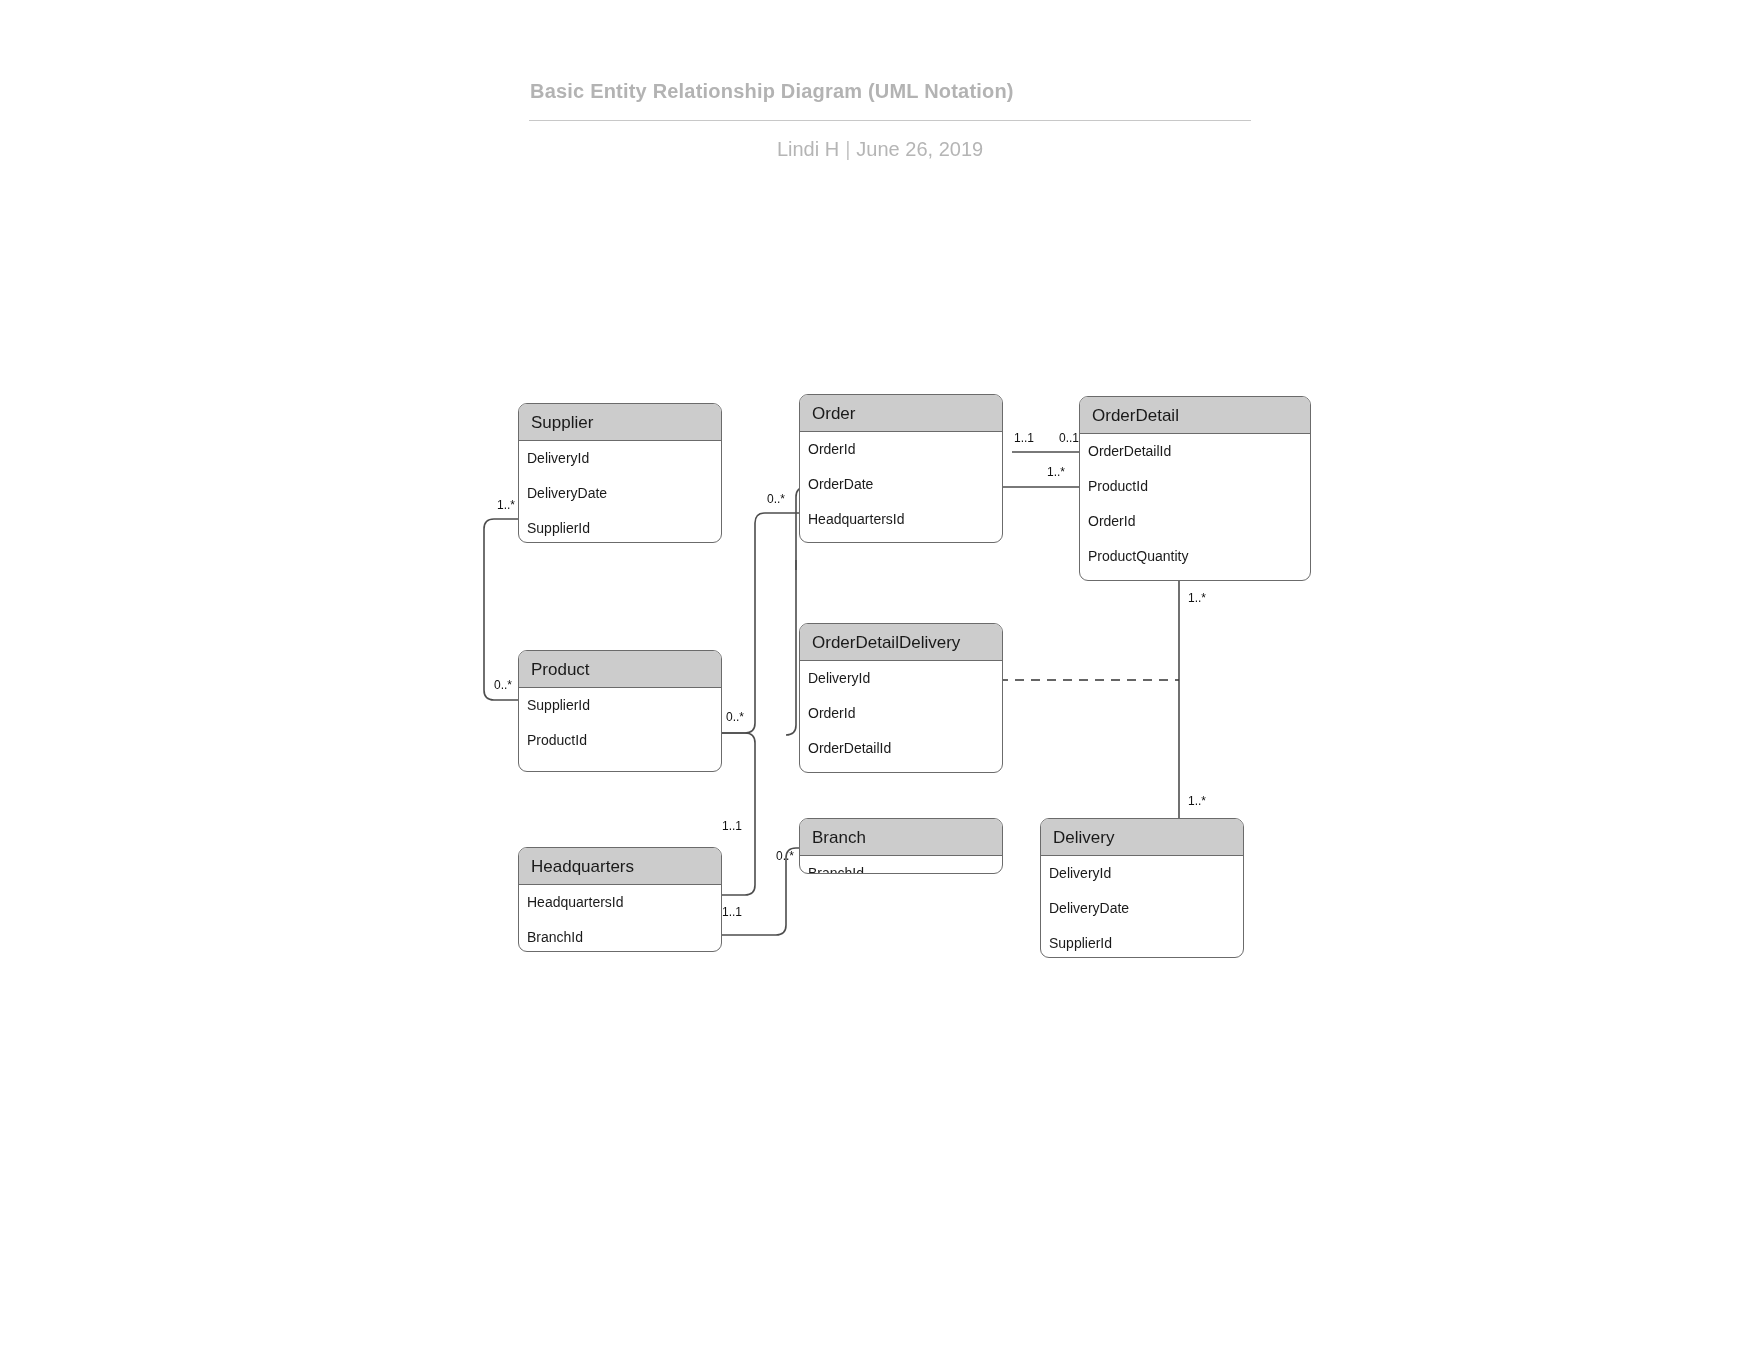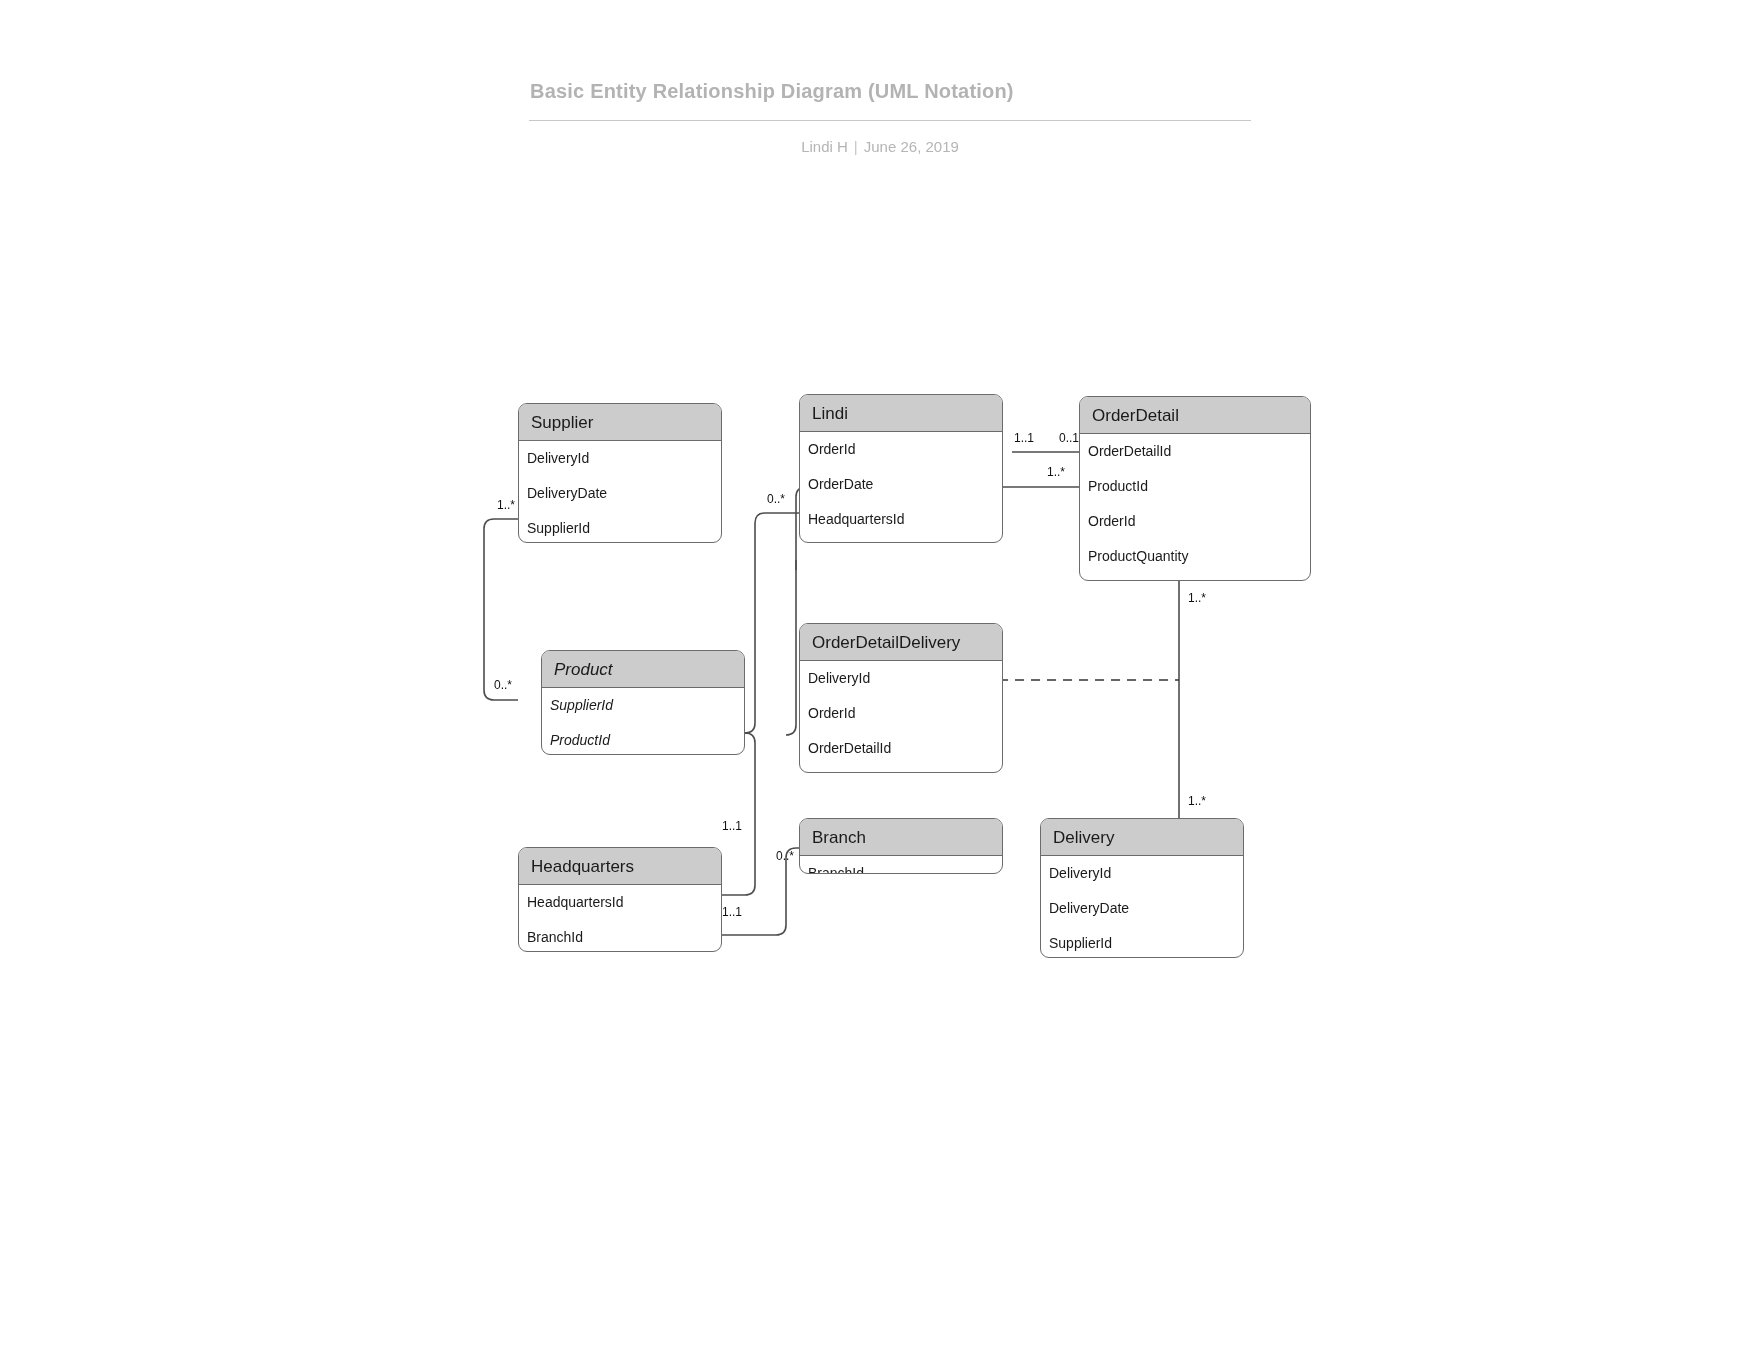--- a/index.html
+++ b/index.html
@@ -40,21 +40,21 @@
     width: 722px;
     height: 1px;
     background: #c8c8c8;
   }
   #byline {
     position: absolute;
     left: 530px;
     top: 138px;
     width: 700px;
     text-align: center;
-    font-size: 15px;
+    font-size: 20px;
     color: #b5b5b5;
     white-space: nowrap;
   }
   #byline .sep { padding: 0 6px; color: #c6c6c6; }
 
   
   #diagram-canvas {
     position: absolute;
     left: 0;
     top: 0;
@@ -168,39 +168,39 @@
   <div class="entity" style="left:518px; top:403px; width:204px; height:140px;">
     <div class="entity-header">Supplier</div>
     <ul class="entity-attrs">
       <li>DeliveryId</li>
       <li>DeliveryDate</li>
       <li>SupplierId</li>
     </ul>
   </div>
 
   <div class="entity" style="left:799px; top:394px; width:204px; height:149px;">
-    <div class="entity-header">Lindi</div>
+    <div class="entity-header">Order</div>
     <ul class="entity-attrs">
       <li>OrderId</li>
       <li>OrderDate</li>
       <li>HeadquartersId</li>
     </ul>
   </div>
 
   <div class="entity" style="left:1079px; top:396px; width:232px; height:185px;">
     <div class="entity-header">OrderDetail</div>
     <ul class="entity-attrs">
       <li>OrderDetailId</li>
       <li>ProductId</li>
       <li>OrderId</li>
       <li>ProductQuantity</li>
     </ul>
   </div>
 
-  <div class="entity" style="left:541px; top:650px; width:204px; height:105px;font-style:italic;">
+  <div class="entity" style="left:518px; top:650px; width:204px; height:122px;">
     <div class="entity-header">Product</div>
     <ul class="entity-attrs">
       <li>SupplierId</li>
       <li>ProductId</li>
     </ul>
   </div>
 
   <div class="entity" style="left:799px; top:623px; width:204px; height:150px;">
     <div class="entity-header">OrderDetailDelivery</div>
     <ul class="entity-attrs">

